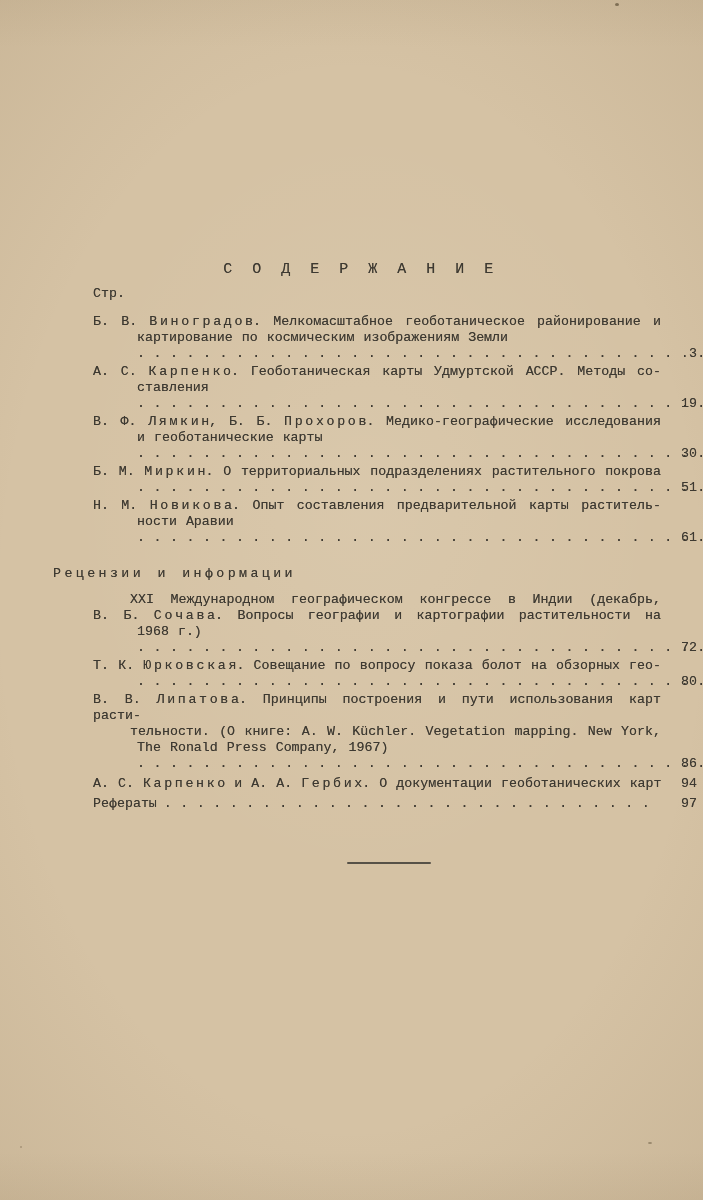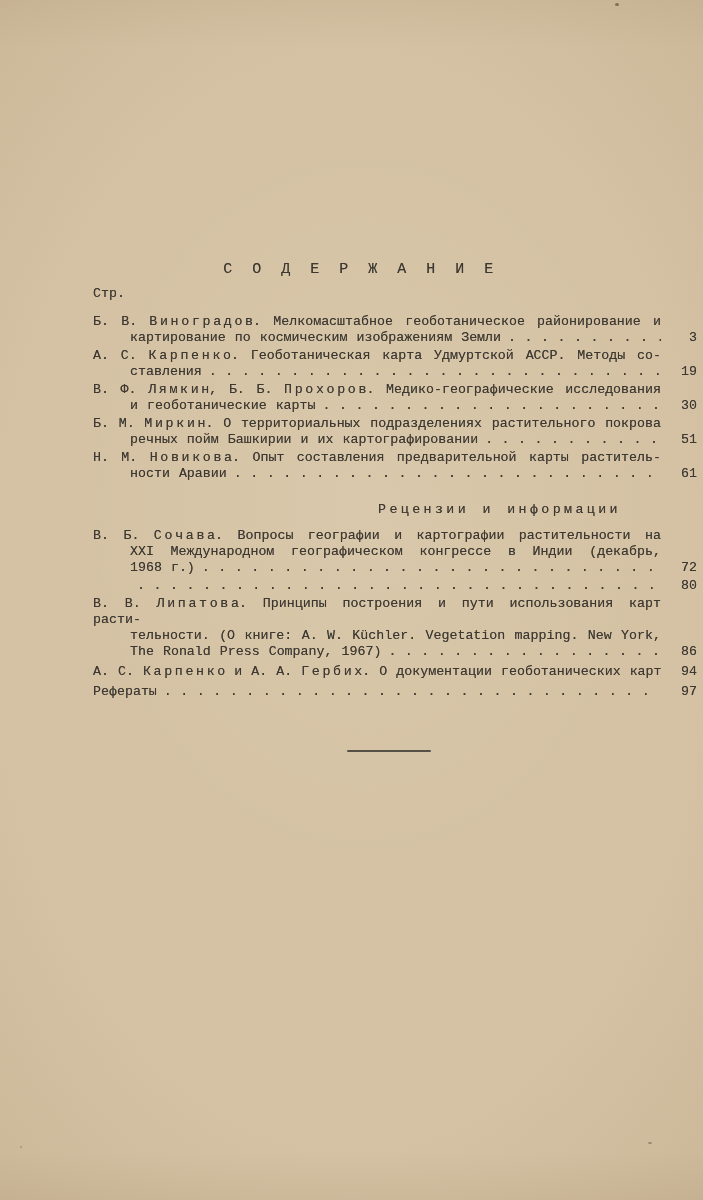--- a/index.html
+++ b/index.html
@@ -28,30 +28,30 @@
     text-align:center;
     font-size:15px;letter-spacing:5.5px;
     line-height:18px;
   }
   .page-col-header{
     width:604px;margin-top:7px;line-height:16px;
   }
   .sections{margin-top:12px;}
   .section-heading{
     width:568px;position:relative;left:-40px;
-    text-align:right;letter-spacing:3.4px;word-spacing:2px;
+    text-align:left;letter-spacing:3.4px;word-spacing:2px;
     line-height:16px;
     margin-top:20px;margin-bottom:10px;
   }
   .entry{display:flex;margin-bottom:2px;}
   .entry.gap{margin-top:4px;}
   .entry-lines{flex:1;min-width:0;}
   .line{word-spacing:1px;}
   .line.just{text-align:justify;text-align-last:justify;}
-  .line.cont{padding-left:37px;}
+  .line.cont{padding-left:37px;flex-direction:column;}
   .line.last{display:flex;align-items:baseline;}
   .line-text{white-space:nowrap;}
   .leader{
     flex:1;min-width:0;overflow:hidden;white-space:nowrap;
     margin-left:7px;letter-spacing:8.5px;
   }
   .pagenum{
     width:36px;flex:0 0 36px;text-align:right;
     align-self:flex-end;line-height:16px;
   }
@@ -83,21 +83,21 @@
             <div class="line just">Б. В. В и н о г р а д о в. Мелкомасштабное геоботаническое районирование и</div>
             <div class="line cont last">
               <span class="line-text">картирование по космическим изображениям Земли</span>
               <span class="leader">......................................................................</span>
             </div>
           </div>
           <div class="pagenum">3</div>
         </div>
         <div class="entry">
           <div class="entry-lines">
-            <div class="line just">А. С. К а р п е н к о. Геоботаническая карта Удмуртской АССР. Методы со-</div>
+            <div class="line just">А. С. К а р п е н к о. Геоботаническая карты Удмуртской АССР. Методы со-</div>
             <div class="line cont last">
               <span class="line-text">ставления</span>
               <span class="leader">......................................................................</span>
             </div>
           </div>
           <div class="pagenum">19</div>
         </div>
         <div class="entry">
           <div class="entry-lines">
             <div class="line just">В. Ф. Л я м к и н, Б. Б. П р о х о р о в. Медико-географические исследования</div>
@@ -105,50 +105,50 @@
               <span class="line-text">и геоботанические карты</span>
               <span class="leader">......................................................................</span>
             </div>
           </div>
           <div class="pagenum">30</div>
         </div>
         <div class="entry">
           <div class="entry-lines">
             <div class="line just">Б. М. М и р к и н. О территориальных подразделениях растительного покрова</div>
             <div class="line cont last">
-              <span class="line-text">речных пойм Башкирии и их картографировании</span>
               <span class="leader">......................................................................</span>
             </div>
           </div>
           <div class="pagenum">51</div>
         </div>
         <div class="entry">
           <div class="entry-lines">
             <div class="line just">Н. М. Н о в и к о в а. Опыт составления предварительной карты раститель-</div>
             <div class="line cont last">
               <span class="line-text">ности Аравии</span>
               <span class="leader">......................................................................</span>
             </div>
           </div>
           <div class="pagenum">61</div>
         </div>
         <div class="section-heading">Рецензии и информации</div>
         <div class="entry">
           <div class="entry-lines">
+            <div class="line cont just">XXI Международном географическом конгрессе в Индии (декабрь,</div>
             <div class="line just">В. Б. С о ч а в а. Вопросы географии и картографии растительности на</div>
-            <div class="line cont just">XXI Международном географическом конгрессе в Индии (декабрь,</div>
             <div class="line cont last">
               <span class="line-text">1968 г.)</span>
               <span class="leader">......................................................................</span>
             </div>
           </div>
           <div class="pagenum">72</div>
         </div>
         <div class="entry">
           <div class="entry-lines">
+            <div class="line just">Т. К. Ю р к о в с к а я. Совещание по вопросу показа болот на обзорных гео-</div>
             <div class="line cont last">
               <span class="leader">......................................................................</span>
             </div>
           </div>
           <div class="pagenum">80</div>
         </div>
         <div class="entry">
           <div class="entry-lines">
             <div class="line just">В. В. Л и п а т о в а. Принципы построения и пути использования карт расти-</div>
             <div class="line cont just">тельности. (О книге: A. W. Küchler. Vegetation mapping. New York,</div>

